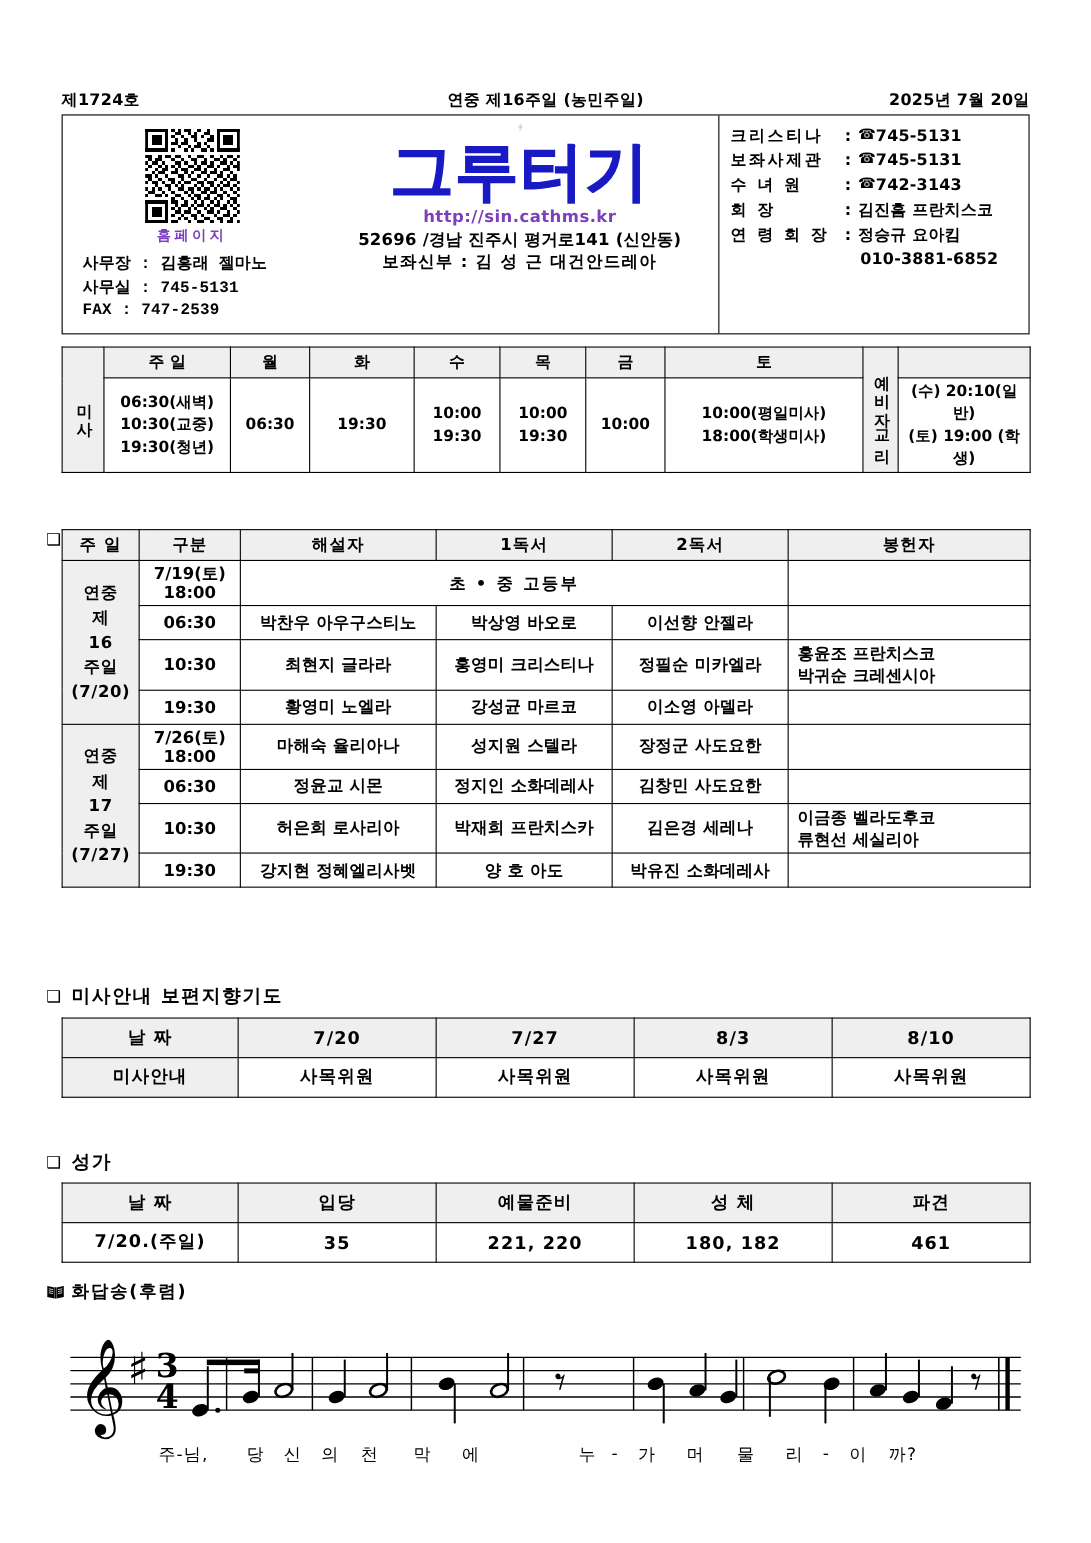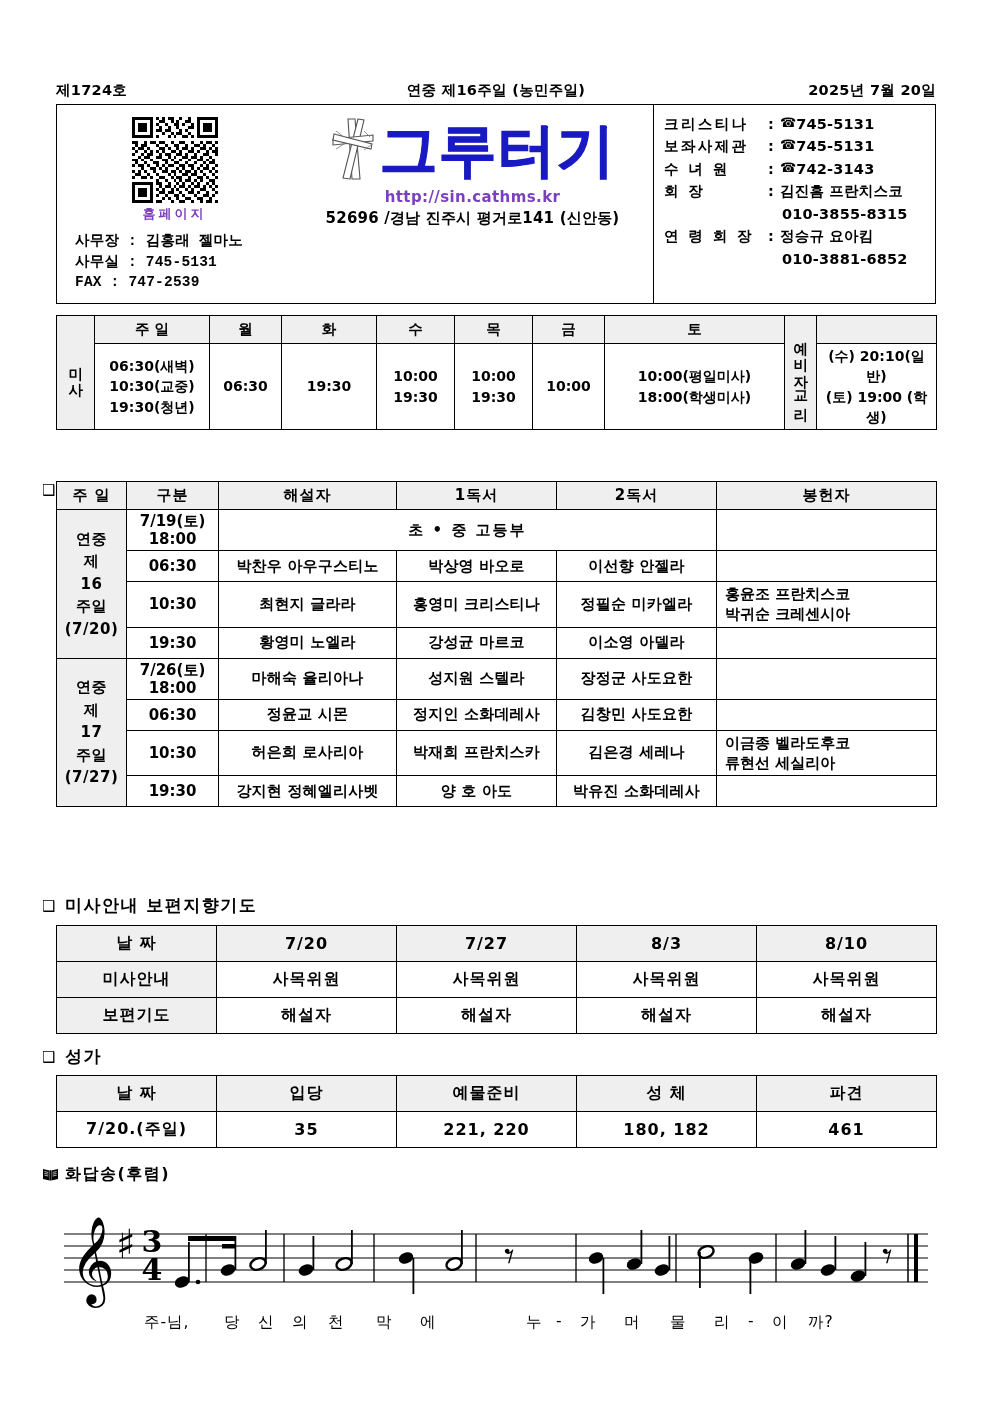--- a/index.html
+++ b/index.html
@@ -95,20 +95,21 @@
     padding-top: 8px;
     text-align: center;
     position: relative;
   }
   .logo-row {
     display: flex;
     align-items: center;
     justify-content: center;
     gap: 4px;
     height: 74px;
+    flex-direction: column;
   }
   .cross-logo { width: 46px; height: 66px; }
   .brand {
     font-size: 58px;
     font-weight: bold;
     color: #1a1ac4;
     letter-spacing: 1px;
     line-height: 64px;
     font-family: "DejaVu Sans", "Liberation Sans", sans-serif;
     -webkit-text-stroke: 1px #1a1ac4;
@@ -557,20 +558,21 @@
             <path d="M6 14 L14 20"></path>
               <path d="M34 14 L40 20"></path>
             <path d="M6 32 L14 27"></path>
               <path d="M34 33 L41 28"></path>
           </g>
         </svg>
         <div class="brand">그루터기</div>
       </div>
       <div class="site-url">http://sin.cathms.kr</div>
       <div class="addr-line">52696 /경남 진주시 평거로141 (신안동)</div>
+      <div class="pr-line">보좌신부 : 김 성 근 대건안드레아</div>
     </div>
 
     <div class="mh-right">
       <div class="r-row">
         <span class="r-label">크리스티나</span>
         <span class="r-colon">:</span>
         <span class="phone-ico">☎</span>
         <span class="r-val">745-5131</span>
       </div>
       <div class="r-row">
@@ -583,21 +585,20 @@
         <span class="r-label">수 녀 원</span>
         <span class="r-colon">:</span>
         <span class="phone-ico">☎</span>
         <span class="r-val">742-3143</span>
       </div>
       <div class="r-row">
         <span class="r-label">회     장</span>
         <span class="r-colon">:</span>
         <span class="r-val">김진흠 프란치스코</span>
       </div>
-      <div class="r-sub">010-3855-8315</div>
       <div class="r-row">
         <span class="r-label">연 령 회 장</span>
         <span class="r-colon">:</span>
         <span class="r-val">정승규 요아킴</span>
       </div>
       <div class="r-sub">010-3881-6852</div>
     </div>
   </div>
 
   <table class="mass-table">
@@ -748,27 +749,20 @@
       <td class="hdr">8/3</td>
       <td class="hdr">8/10</td>
     </tr>
     <tr>
       <td class="hdr">미사안내</td>
       <td>사목위원</td>
       <td>사목위원</td>
       <td>사목위원</td>
       <td>사목위원</td>
     </tr>
-    <tr>
-      <td class="hdr">보편기도</td>
-      <td>해설자</td>
-      <td>해설자</td>
-      <td>해설자</td>
-      <td>해설자</td>
-    </tr>
   </tbody>
     </table>
 
   <div class="sec-head" style="top:1045px;">
     <span class="bullet">❑</span><span>성가</span>
   </div>
 
   <table class="hymn-table">
     <colgroup>
       <col style="width:160px">

